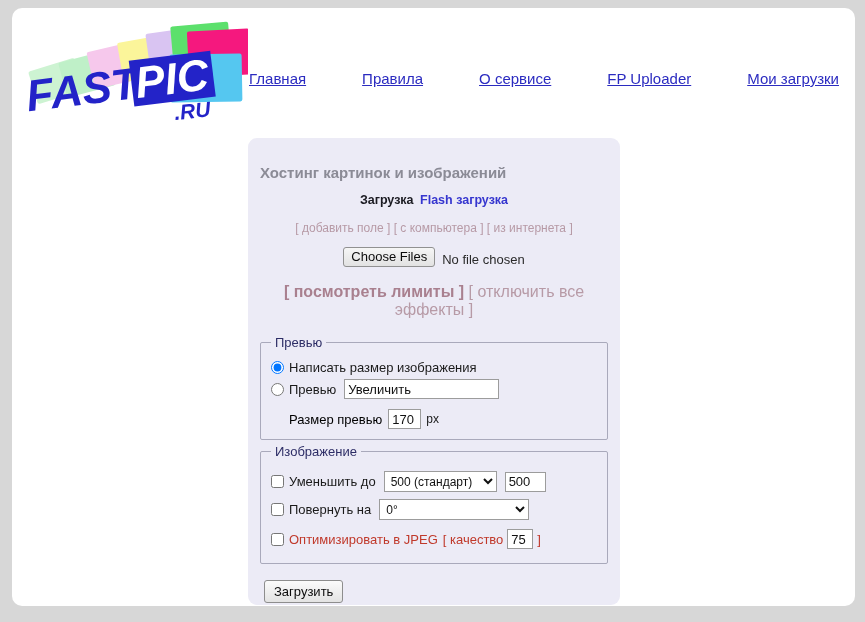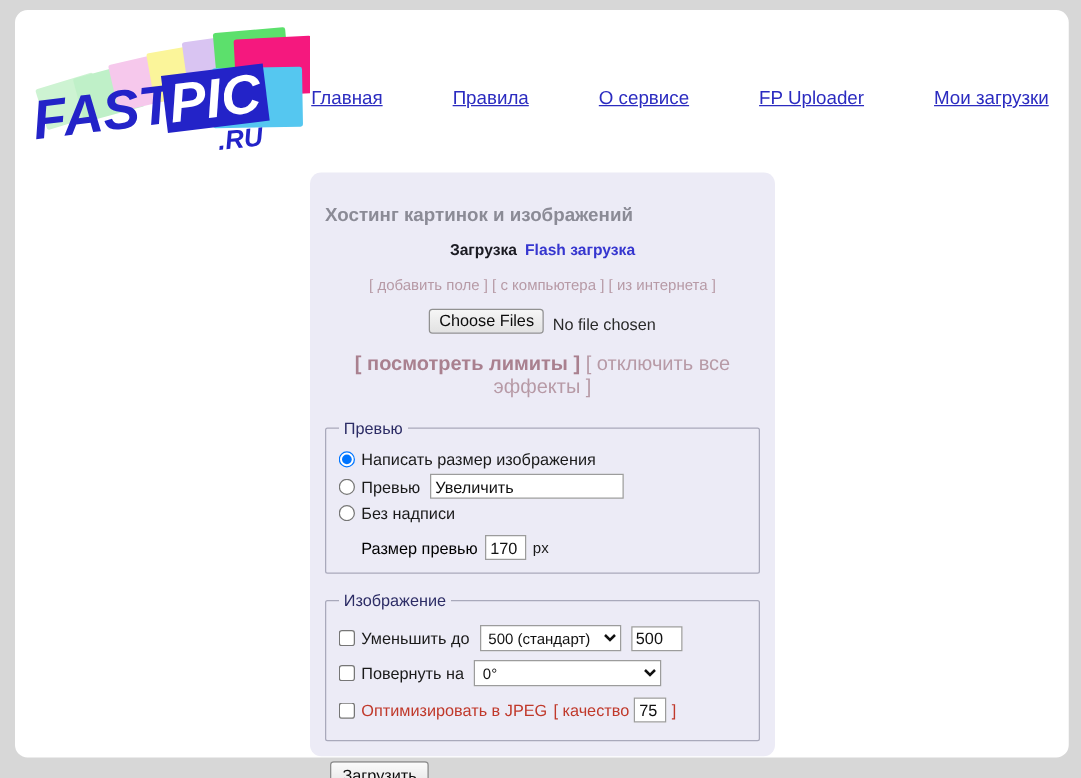--- a/index.html
+++ b/index.html
@@ -116,21 +116,21 @@
     margin: 0;
     padding: 6px 10px 10px 10px;
     background: transparent;
   }
   legend {
     font-size: 13px;
     color: #2d2d66;
     padding: 0 4px;
   }
   #fs-preview { margin-top: 16px; }
-  #fs-image  { margin-top: 14px; }
+  #fs-image  { margin-top: 4px; }
 
   .opt-row {
     display: flex;
     align-items: center;
     margin: 4px 0 4px 0;
     font-size: 13px;
     color: #1a1a1a;
   }
   .opt-row .lbl { margin-left: 5px; white-space: nowrap; }
 
@@ -254,24 +254,20 @@
         <input type="radio" name="prev" id="r1" checked="" style="">
         <label class="lbl" for="r1">Написать размер изображения</label>
       </div>
 
       <div class="opt-row">
         <input type="radio" name="prev" id="r2" style="">
         <label class="lbl" for="r2">Превью</label>
         <input class="txt" id="cap-input" type="text" value="Увеличить" style="">
       </div>
 
-      <div class="opt-row">
-        <input type="radio" name="prev" id="r3" style="">
-        <label class="lbl" for="r3">Без надписи</label>
-      </div>
 
       <div class="size-row">
         <span class="lbl2">Размер превью</span>
         <input class="txt" id="size-input" type="text" value="170" style="">
         <span class="px">px</span>
       </div>
     </fieldset>
 
     <fieldset id="fs-image">
       <legend>Изображение</legend>

